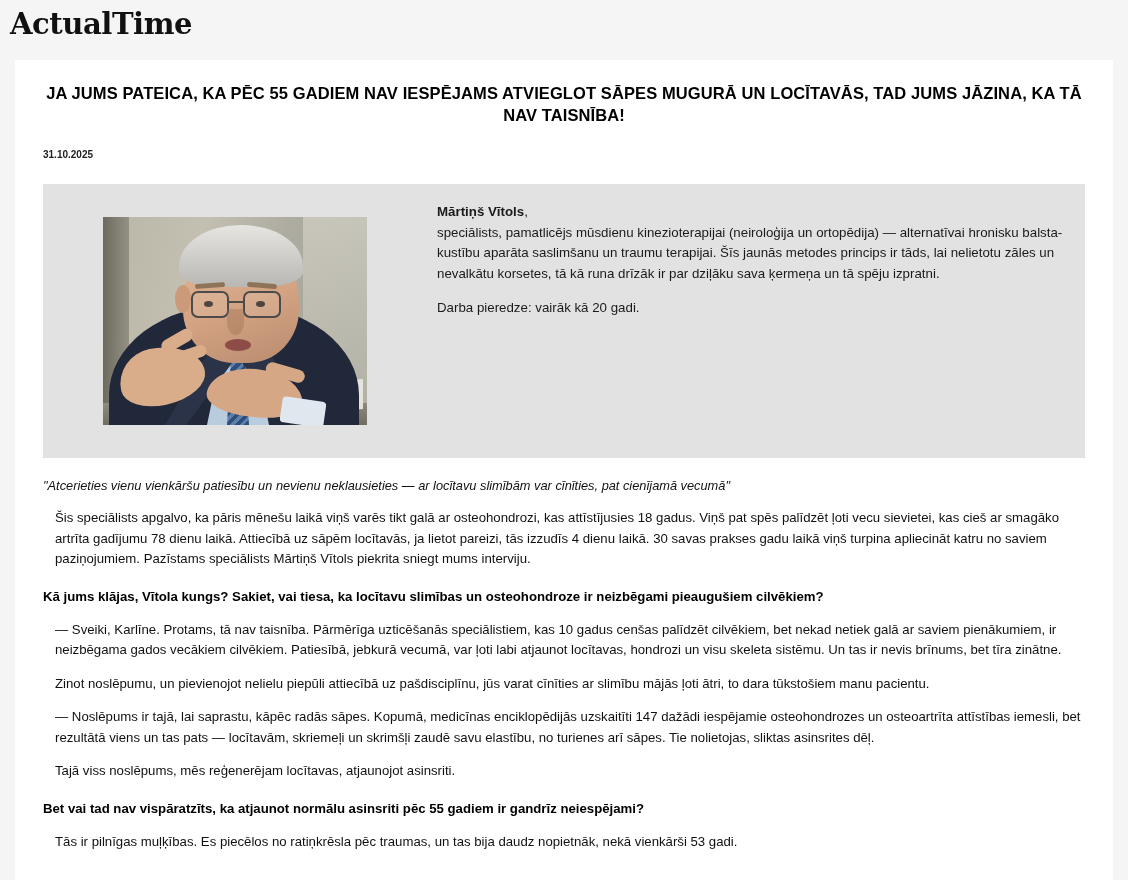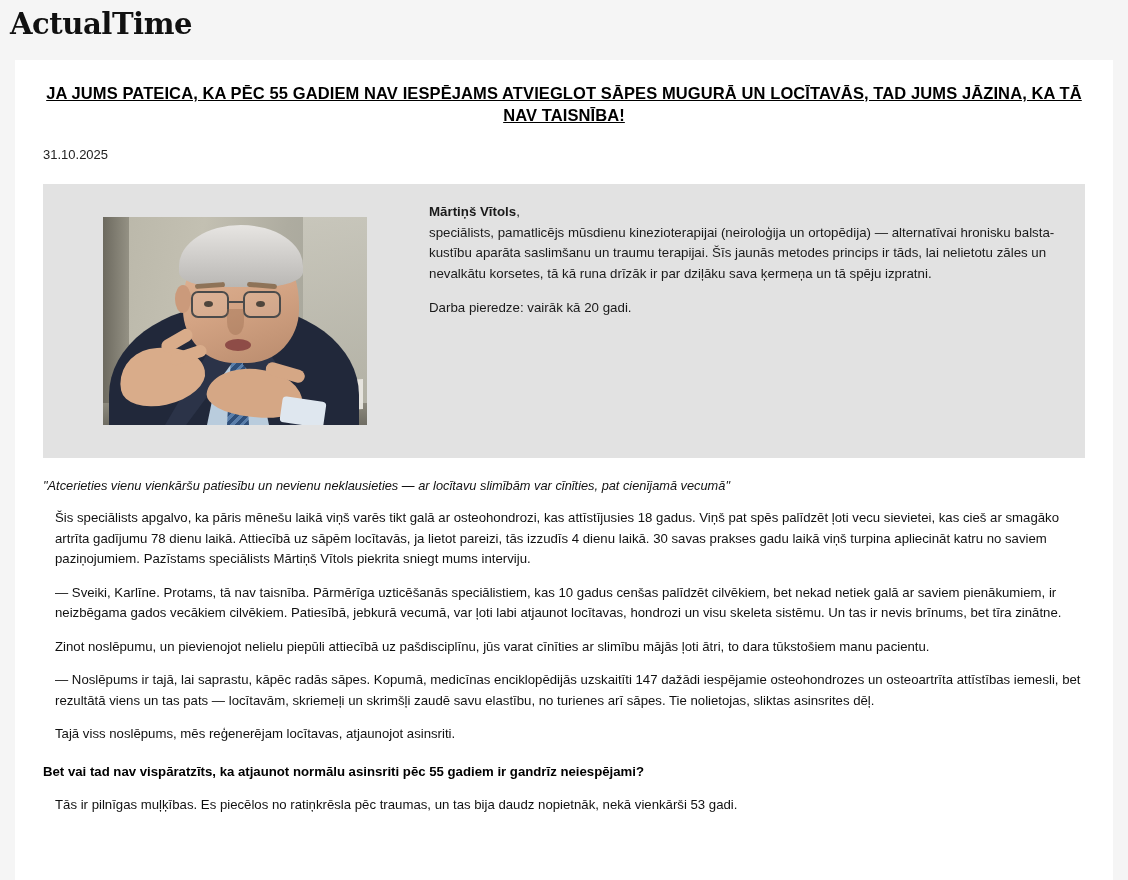--- a/index.html
+++ b/index.html
@@ -60,30 +60,29 @@
   .headline {
     margin: 0;
     padding: 22px 28px 0 28px;
     font-size: 16.5px;
     line-height: 22px;
     font-weight: 700;
     text-align: center;
     color: #000000;
     letter-spacing: 0.1px;
     text-transform: uppercase;
-    text-decoration: underline;
   }
 
   .dateline {
     margin: 0;
     padding: 22px 28px 0 28px;
-    font-size: 13px;
+    font-size: 10px;
     line-height: 14px;
     color: #222222;
-    font-weight: 400;
+    font-weight: 700;
   }
 
   
   .author-card {
     position: relative;
     margin: 22px 28px 0 28px;
     background: #e2e2e2;
     min-height: 232px;
     padding: 17px 20px 17px 20px;
     display: flex;
@@ -291,21 +290,21 @@
     transform: rotate(8deg);
     border-radius: 4px;
   }
 
   .author-text {
     flex: 1 1 auto;
     padding-top: 1px;
     min-width: 0;
   }
   .author-text p {
-    margin: 0 0 14px 4px;
+    margin: 0 0 14px 12px;
     font-size: 13.3px;
     line-height: 20.5px;
     color: #1a1a1a;
   }
   .author-text p:last-child { margin-bottom: 0; }
   .author-name { font-weight: 700; }
 
   
   .body-copy {
     padding: 0 28px 30px 28px;
@@ -381,20 +380,21 @@
         <p><span class="author-name">Mārtiņš Vītols</span><span>,</span><br><span>speciālists, pamatlicējs mūsdienu kinezioterapijai (neiroloģija un ortopēdija) — alternatīvai hronisku balsta-kustību aparāta saslimšanu un traumu terapijai. Šīs jaunās metodes princips ir tāds, lai nelietotu zāles un nevalkātu korsetes, tā kā runa drīzāk ir par dziļāku sava ķermeņa un tā spēju izpratni.</span></p>
         <p>Darba pieredze: vairāk kā 20 gadi.</p>
       </div>
 
     </section>
 
     <section class="body-copy">
       <p class="pull-quote">"Atcerieties vienu vienkāršu patiesību un nevienu neklausieties — ar locītavu slimībām var cīnīties, pat cienījamā vecumā"</p>
       <div id="body-blocks">
           <p class="para">Šis speciālists apgalvo, ka pāris mēnešu laikā viņš varēs tikt galā ar osteohondrozi, kas attīstījusies 18 gadus. Viņš pat spēs palīdzēt ļoti vecu sievietei, kas cieš ar smagāko artrīta gadījumu 78 dienu laikā. Attiecībā uz sāpēm locītavās, ja lietot pareizi, tās izzudīs 4 dienu laikā. 30 savas prakses gadu laikā viņš turpina apliecināt katru no saviem paziņojumiem. Pazīstams speciālists Mārtiņš Vītols piekrita sniegt mums interviju.</p>
+          <h3 class="qhead">Kā jums klājas, Vītola kungs? Sakiet, vai tiesa, ka locītavu slimības un osteohondroze ir neizbēgami pieaugušiem cilvēkiem?</h3>
           <p class="para">— Sveiki, Karlīne. Protams, tā nav taisnība. Pārmērīga uzticēšanās speciālistiem, kas 10 gadus cenšas palīdzēt cilvēkiem, bet nekad netiek galā ar saviem pienākumiem, ir neizbēgama gados vecākiem cilvēkiem. Patiesībā, jebkurā vecumā, var ļoti labi atjaunot locītavas, hondrozi un visu skeleta sistēmu. Un tas ir nevis brīnums, bet tīra zinātne.</p>
           <p class="para">Zinot noslēpumu, un pievienojot nelielu piepūli attiecībā uz pašdisciplīnu, jūs varat cīnīties ar slimību mājās ļoti ātri, to dara tūkstošiem manu pacientu.</p>
           <p class="para">— Noslēpums ir tajā, lai saprastu, kāpēc radās sāpes. Kopumā, medicīnas enciklopēdijās uzskaitīti 147 dažādi iespējamie osteohondrozes un osteoartrīta attīstības iemesli, bet rezultātā viens un tas pats — locītavām, skriemeļi un skrimšļi zaudē savu elastību, no turienes arī sāpes. Tie nolietojas, sliktas asinsrites dēļ.</p>
           <p class="para">Tajā viss noslēpums, mēs reģenerējam locītavas, atjaunojot asinsriti.</p>
           <h3 class="qhead">Bet vai tad nav vispāratzīts, ka atjaunot normālu asinsriti pēc 55 gadiem ir gandrīz neiespējami?</h3>
           <p class="para">Tās ir pilnīgas muļķības. Es piecēlos no ratiņkrēsla pēc traumas, un tas bija daudz nopietnāk, nekā vienkārši 53 gadi.</p>
         </div>
     </section>
 
   </main>

